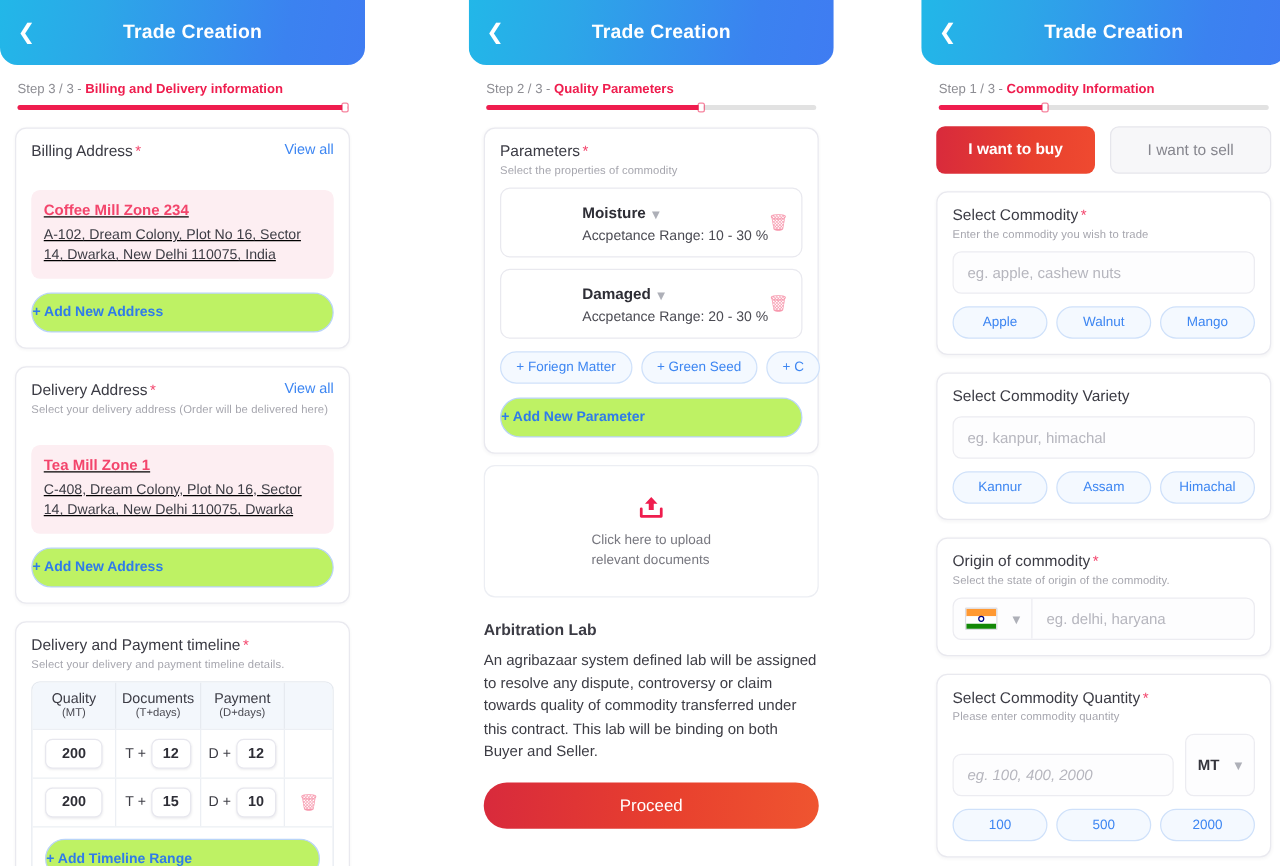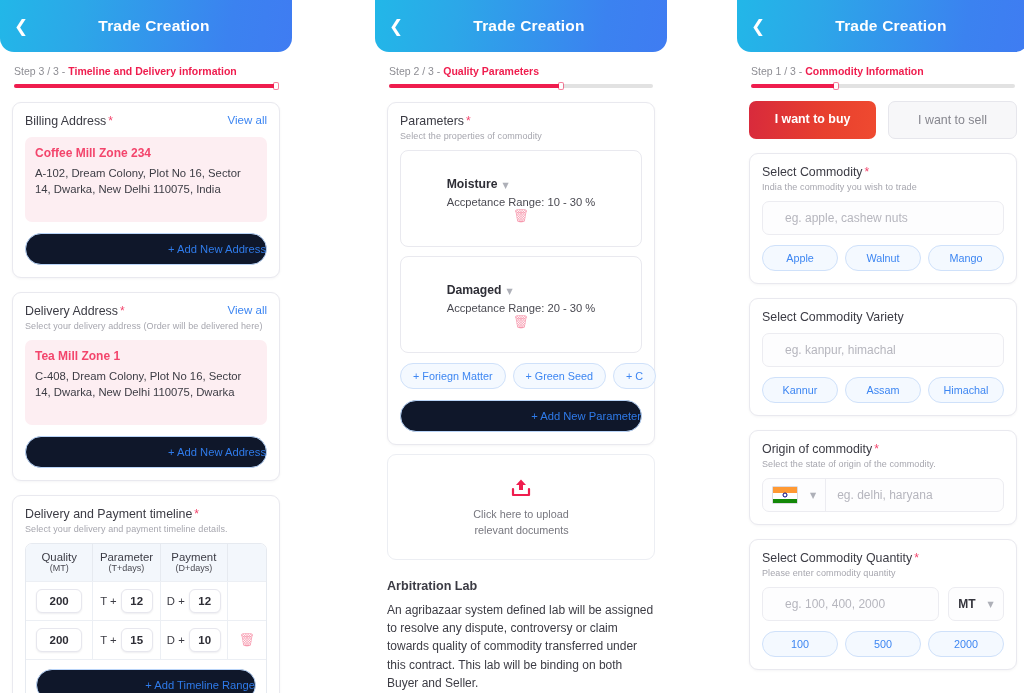--- a/index.html
+++ b/index.html
@@ -70,30 +70,30 @@
     padding: 11px 12px 12px 12px;
   }
   .card-head { display: flex; align-items: flex-start; justify-content: space-between; }
   .card-title { font-size: 12.4px; color: #3b3b44; }
   .req { color: #f3456c; font-size: 12px; margin-left: 2px; vertical-align: top; }
   .viewall { color: #3d86f2; font-size: 11.5px; cursor: pointer; }
   .card-sub { font-size: 9px; color: #a6a6ae; margin-top: 3px; letter-spacing: .1px; }
 
   
   .addr {
-    margin-top: 9px; background: #fdeef2; border-radius: 7px; padding: 9px 10px 24px 10px;
+    margin-top: 24px; background: #fdeef2; border-radius: 7px; padding: 9px 10px 10px 10px; text-decoration: underline;
   }
   .addr-name { color: #f3456c; font-size: 12px; font-weight: 700; }
   .addr-line { margin-top: 5px; font-size: 11.3px; color: #3c3c44; line-height: 1.45; }
 
   .outline-btn {
     margin-top: 11px; display: block; width: 100%;
-    border: 1px solid #b9d4f8; background: #0f172a;
-    color: #2f7bea; font-size: 11.2px; font-weight: 400;
-    border-radius: 20px; padding: 9px 0; text-align: right; cursor: pointer;
+    border: 1px solid #b9d4f8; background: #bef264;
+    color: #2f7bea; font-size: 11.2px; font-weight: 700;
+    border-radius: 20px; padding: 9px 0; text-align: left; cursor: pointer;
   }
 
   
   .tbl { margin-top: 9px; border: 1px solid #e6eaf0; border-radius: 7px; overflow: hidden; }
   .tbl-head { display: flex; background: #f3f7fc; }
   .th {
     flex: 1; text-align: center; padding: 7px 2px 8px 2px;
     border-right: 1px solid #e6eaf0;
   }
   .th:last-child { border-right: none; flex: 0 0 38px; }
@@ -113,41 +113,41 @@
   }
   .pill-in.small { min-width: 32px; }
   .prefix { font-size: 11.3px; color: #3c3c44; }
   .trash { color: #f799ae; font-size: 13px; cursor: pointer; font-family: "DejaVu Sans", sans-serif; }
   .tbl-foot { border-top: 1px solid #eceff4; padding: 9px 10px 10px 10px; }
   .tbl-foot .outline-btn { margin-top: 0; }
 
   
   .param {
     margin-top: 9px; border: 1px solid #e9e9ef; border-radius: 8px;
-    padding: 23px 10px; display: flex; align-items: center; justify-content: flex-end; flex-direction: column;
+    padding: 10px 10px; display: flex; align-items: center; justify-content: flex-end;
   }
   .param-name { font-size: 12.2px; color: #2e2e36; font-weight: 700; }
   .caret { color: #aeb0b8; font-size: 8px; margin-left: 5px; font-family: "DejaVu Sans", sans-serif; }
   .param-range { margin-top: 4px; font-size: 11.2px; color: #4a4a52; }
 
   .chips { display: flex; gap: 7px; margin-top: 10px; }
   .chip {
     border: 1px solid #cfe1fa; background: #f4f9ff; color: #3d86f2;
     font-size: 10.8px; border-radius: 16px; padding: 6px 12px; white-space: nowrap; cursor: pointer;
   }
   .chips.even .chip { flex: 1; text-align: center; padding: 6px 4px; }
 
   
   .section-label { margin: 18px 12px 0 12px; font-size: 12.4px; color: #4b4b53; }
   .upload {
     margin: 9px 12px 0 12px; border: 1px solid #eceef3; border-radius: 9px;
     height: 106px; display: flex; flex-direction: column;
     align-items: center; justify-content: center; gap: 7px; cursor: pointer; background: #fff;
   }
-  .upload-txt { font-size: 10.8px; color: #77777f; text-align: right; line-height: 1.45; }
+  .upload-txt { font-size: 10.8px; color: #77777f; text-align: left; line-height: 1.45; }
 
   
   .arb-title { margin: 19px 12px 0 12px; font-size: 12.6px; font-weight: 700; color: #3b3b44; }
   .arb-body { margin: 8px 12px 0 12px; font-size: 12px; color: #3c3c44; line-height: 1.52; }
   .cta {
     margin: 16px 12px 0 12px; display: block; width: calc(100% - 24px);
     background: linear-gradient(95deg, #d82a3c 0%, #e8402e 55%, #ef5530 100%);
     color: #fff; font-size: 13.5px; border: none; border-radius: 22px;
     padding: 11px 0; text-align: center; cursor: pointer;
   }
@@ -157,26 +157,26 @@
   .seg {
     flex: 1; text-align: center; padding: 11px 0; border-radius: 7px;
     font-size: 12.4px; font-weight: 700; cursor: pointer;
   }
   .seg.on { background: linear-gradient(95deg, #d82a3c 0%, #e8402e 60%, #ef4a30 100%); color: #fff; }
   .seg.off { background: #f7f7f9; border: 1px solid #e6e6ec; color: #86868e; font-weight: 400; }
 
   
   .field {
     margin-top: 9px; width: 100%; border: 1px solid #ececf1; border-radius: 7px;
-    background: #fdfdfe; padding: 9px 22px; font-size: 12px; color: #4b4b53;
+    background: #fdfdfe; padding: 9px 11px; font-size: 12px; color: #4b4b53;
     font-family: "Liberation Sans", sans-serif;
   }
   .field::placeholder { color: #b6b6be; }
   .field-row { display: flex; gap: 9px; margin-top: 9px; align-items: stretch; }
-  .field-row .field { margin-top: 0; flex: 1; }
+  .field-row .field { margin-top: 16px; flex: 1; font-style: italic; }
   .unit {
     flex: 0 0 56px; border: 1px solid #ececf1; border-radius: 7px; background: #fdfdfe;
     display: flex; align-items: center; justify-content: center; gap: 7px;
     font-size: 12px; font-weight: 700; color: #35353d; cursor: pointer;
   }
   .flagwrap {
     margin-top: 9px; display: flex; align-items: stretch;
     border: 1px solid #ececf1; border-radius: 7px; background: #fdfdfe; overflow: hidden;
   }
   .flagbox {
@@ -203,21 +203,21 @@
 
 <div class="stage">
 
   <div class="panel">
     <div class="appbar">
       <span class="back-ic">❮</span>
       <span class="appbar-title">Trade Creation</span>
     </div>
 
     <div class="steprow">
-      <span>Step 3 / 3 - </span><span class="hl">Timeline and Delivery information</span>
+      <span>Step 3 / 3 - </span><span class="hl">Billing and Delivery information</span>
     </div>
     <div class="progress">
       <div class="fill" style="width:100%"></div>
       <div class="knob" style="left:calc(100% - 4px)"></div>
     </div>
 
     <div class="card">
       <div class="card-head">
         <div class="card-title">
           <span>Billing Address</span><span class="req">*</span>
@@ -252,21 +252,21 @@
       </div>
       <div class="card-sub">Select your delivery and payment timeline details.</div>
 
       <div class="tbl">
         <div class="tbl-head">
           <div class="th">
             <div class="t1">Quality</div>
             <div class="t2">(MT)</div>
           </div>
           <div class="th">
-            <div class="t1">Parameter</div>
+            <div class="t1">Documents</div>
             <div class="t2">(T+days)</div>
           </div>
           <div class="th">
             <div class="t1">Payment</div>
             <div class="t2">(D+days)</div>
           </div>
           <div class="th"></div>
         </div>
 
         <div class="tr">
@@ -394,21 +394,21 @@
 
     <div class="segment">
       <div class="seg on">I want to buy</div>
       <div class="seg off">I want to sell</div>
     </div>
 
     <div class="card">
       <div class="card-title">
         <span>Select Commodity</span><span class="req">*</span>
       </div>
-      <div class="card-sub">India the commodity you wish to trade</div>
+      <div class="card-sub">Enter the commodity you wish to trade</div>
       <input class="field" type="text" placeholder="eg. apple, cashew nuts" style="">
       <div class="chips even">
         <div class="chip">Apple</div>
         <div class="chip">Walnut</div>
         <div class="chip">Mango</div>
       </div>
     </div>
 
     <div class="card">
       <div class="card-title">Select Commodity Variety</div>

